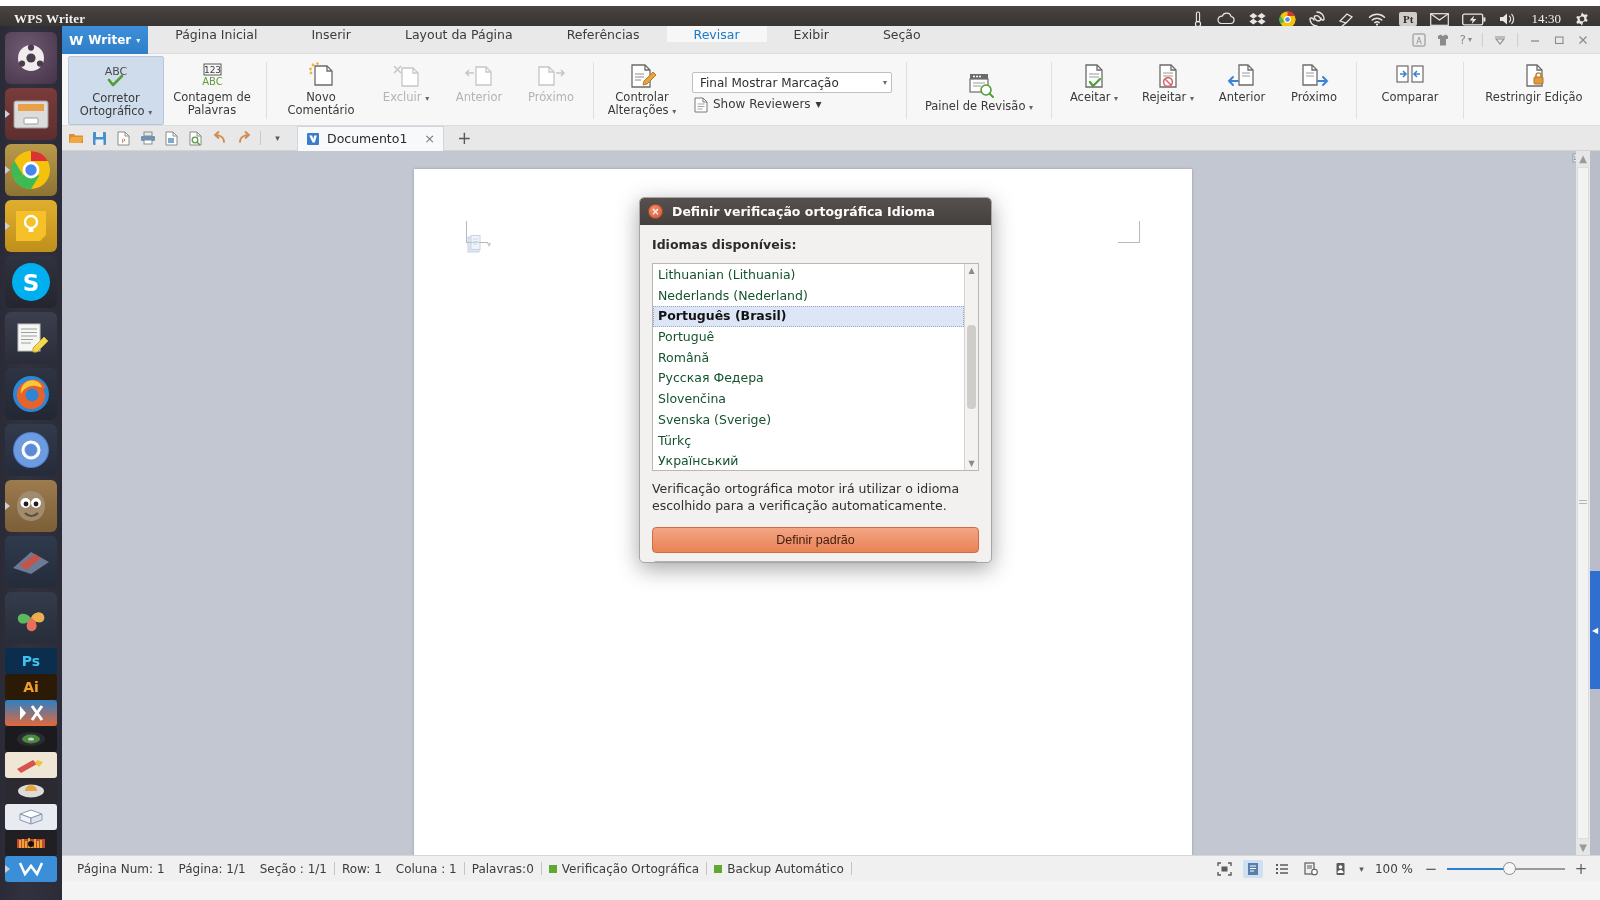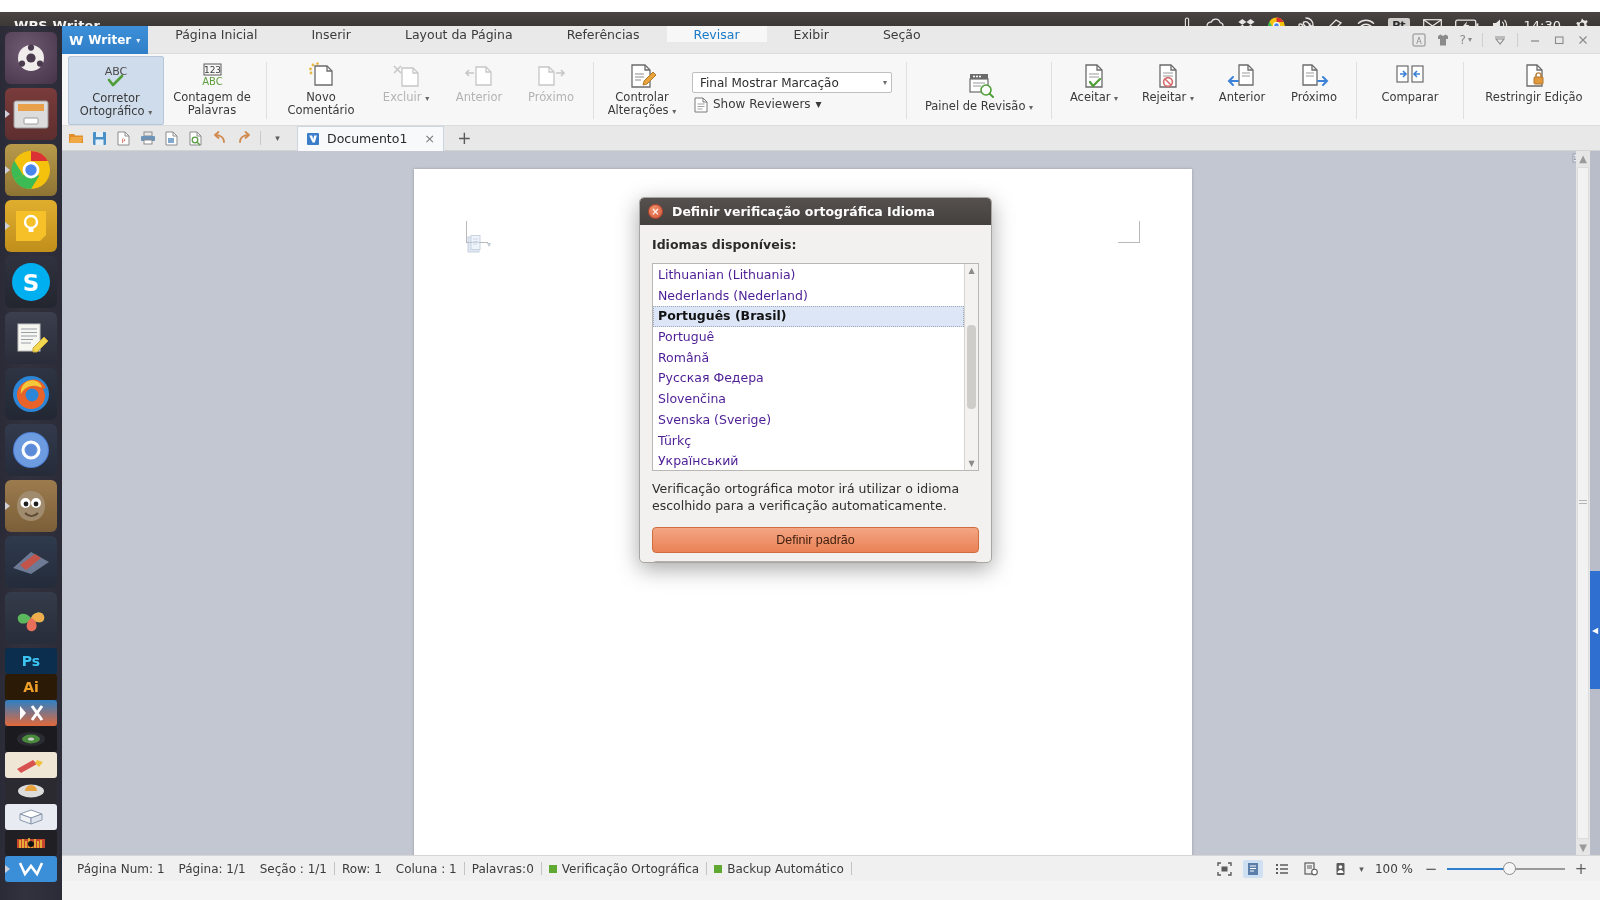--- a/index.html
+++ b/index.html
@@ -6,24 +6,24 @@
   html, body {
     width: 1600px; height: 900px;
     overflow: hidden;
     font-family: "DejaVu Sans", "Liberation Sans", sans-serif;
     background: #fff;
   }
   #root { position: relative; width: 1600px; height: 900px; }
 
   
   .top-panel {
-    position: absolute; top: 12px; left: 0; width: 1600px; height: 26px;
+    position: absolute; top: 6px; left: 0; width: 1600px; height: 26px;
     background: linear-gradient(to bottom, #4a4542 0%, #3d3937 50%, #353230 100%);
     color: #f2f1f0;
-    display: flex; align-items: center;
+    display: flex; align-items: center; font-family: Liberation Serif, serif;
   }
   .top-panel .app-title {
     font-size: 13px; font-weight: bold; color: #f5f4f3;
     margin-left: 14px; letter-spacing: .2px;
   }
   .tray { margin-left: auto; display: flex; align-items: center; gap: 13px; padding-right: 10px; }
   .tray-item { display: flex; align-items: center; justify-content: center; height: 22px; color: #e8e6e4; }
   .tray-clock { font-size: 13px; color: #f2f1f0; }
 
   
@@ -194,21 +194,21 @@
   .dlg-title-text { color: #fdfdfd; font-size: 12.5px; font-weight: bold; }
   .dlg-body { padding: 12px 12px 10px 12px; }
   .dlg-label { font-size: 12.5px; font-weight: bold; color: #2b2b2b; margin-bottom: 11px; }
   .listwrap {
     position: relative; height: 208px; background: #fff;
     border: 1px solid #b9b7b4; display: flex;
   }
   .listbox { flex: 1; overflow: hidden; padding: 1px 0 0 0; }
   .lrow {
     height: 20.7px; line-height: 20.7px; padding-left: 5px;
-    font-size: 12.5px; color: #4c1d95; white-space: nowrap;
+    font-size: 12.5px; color: #14532d; white-space: nowrap;
   }
   .lrow.sel {
     background: #dde6f7; font-weight: bold; color: #121212;
     outline: 1px dotted #9aa6bb; outline-offset: -1px;
   }
   .lscroll {
     width: 14px; background: #f3f2f1; border-left: 1px solid #d5d3d0;
     display: flex; flex-direction: column; align-items: center;
   }
   .lscroll .arrow { font-size: 8px; color: #8d8b88; padding: 2px 0; }

